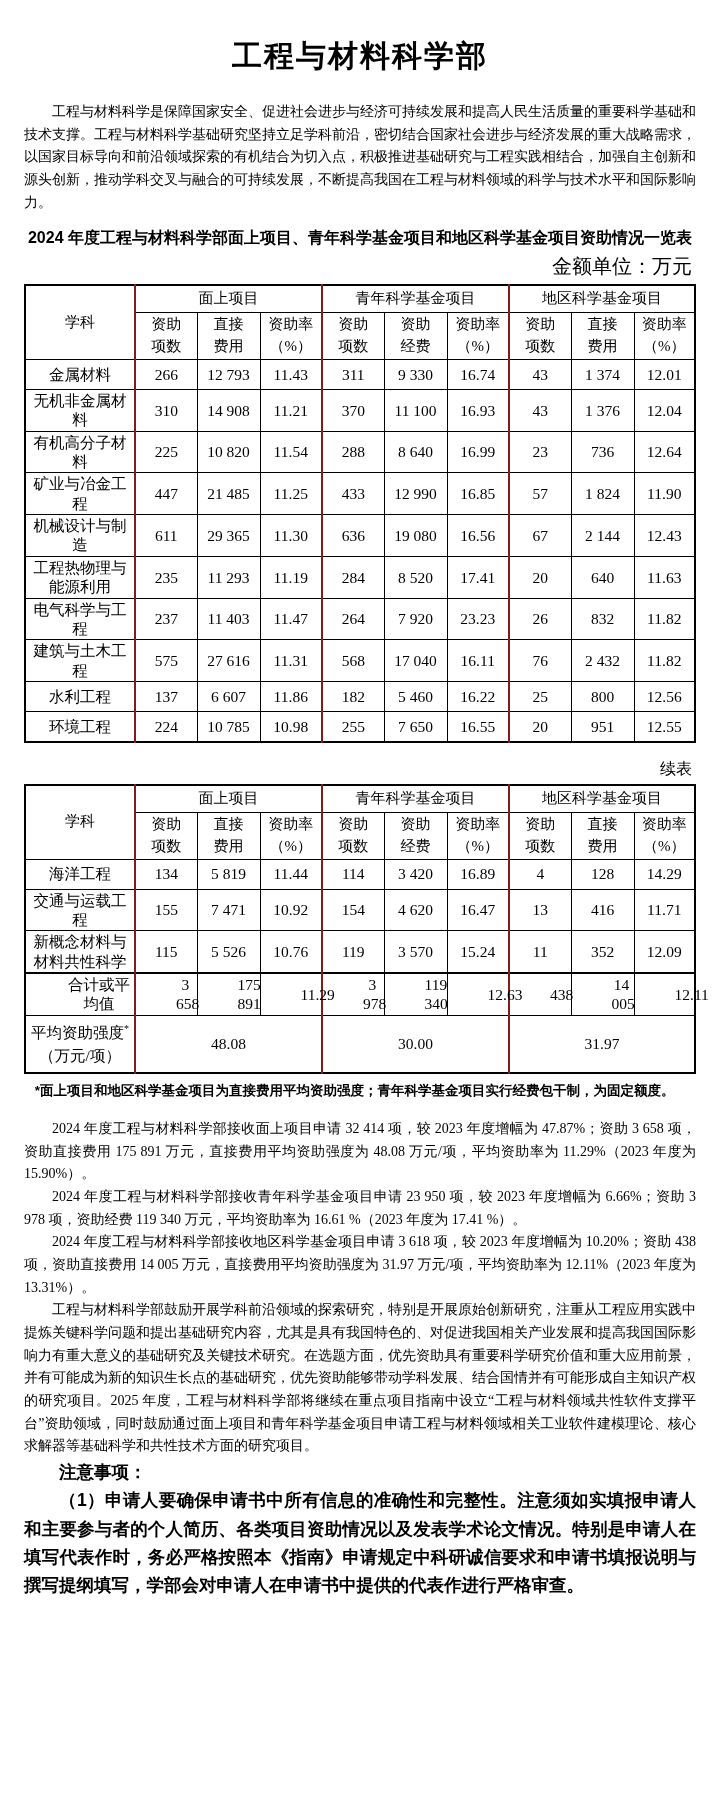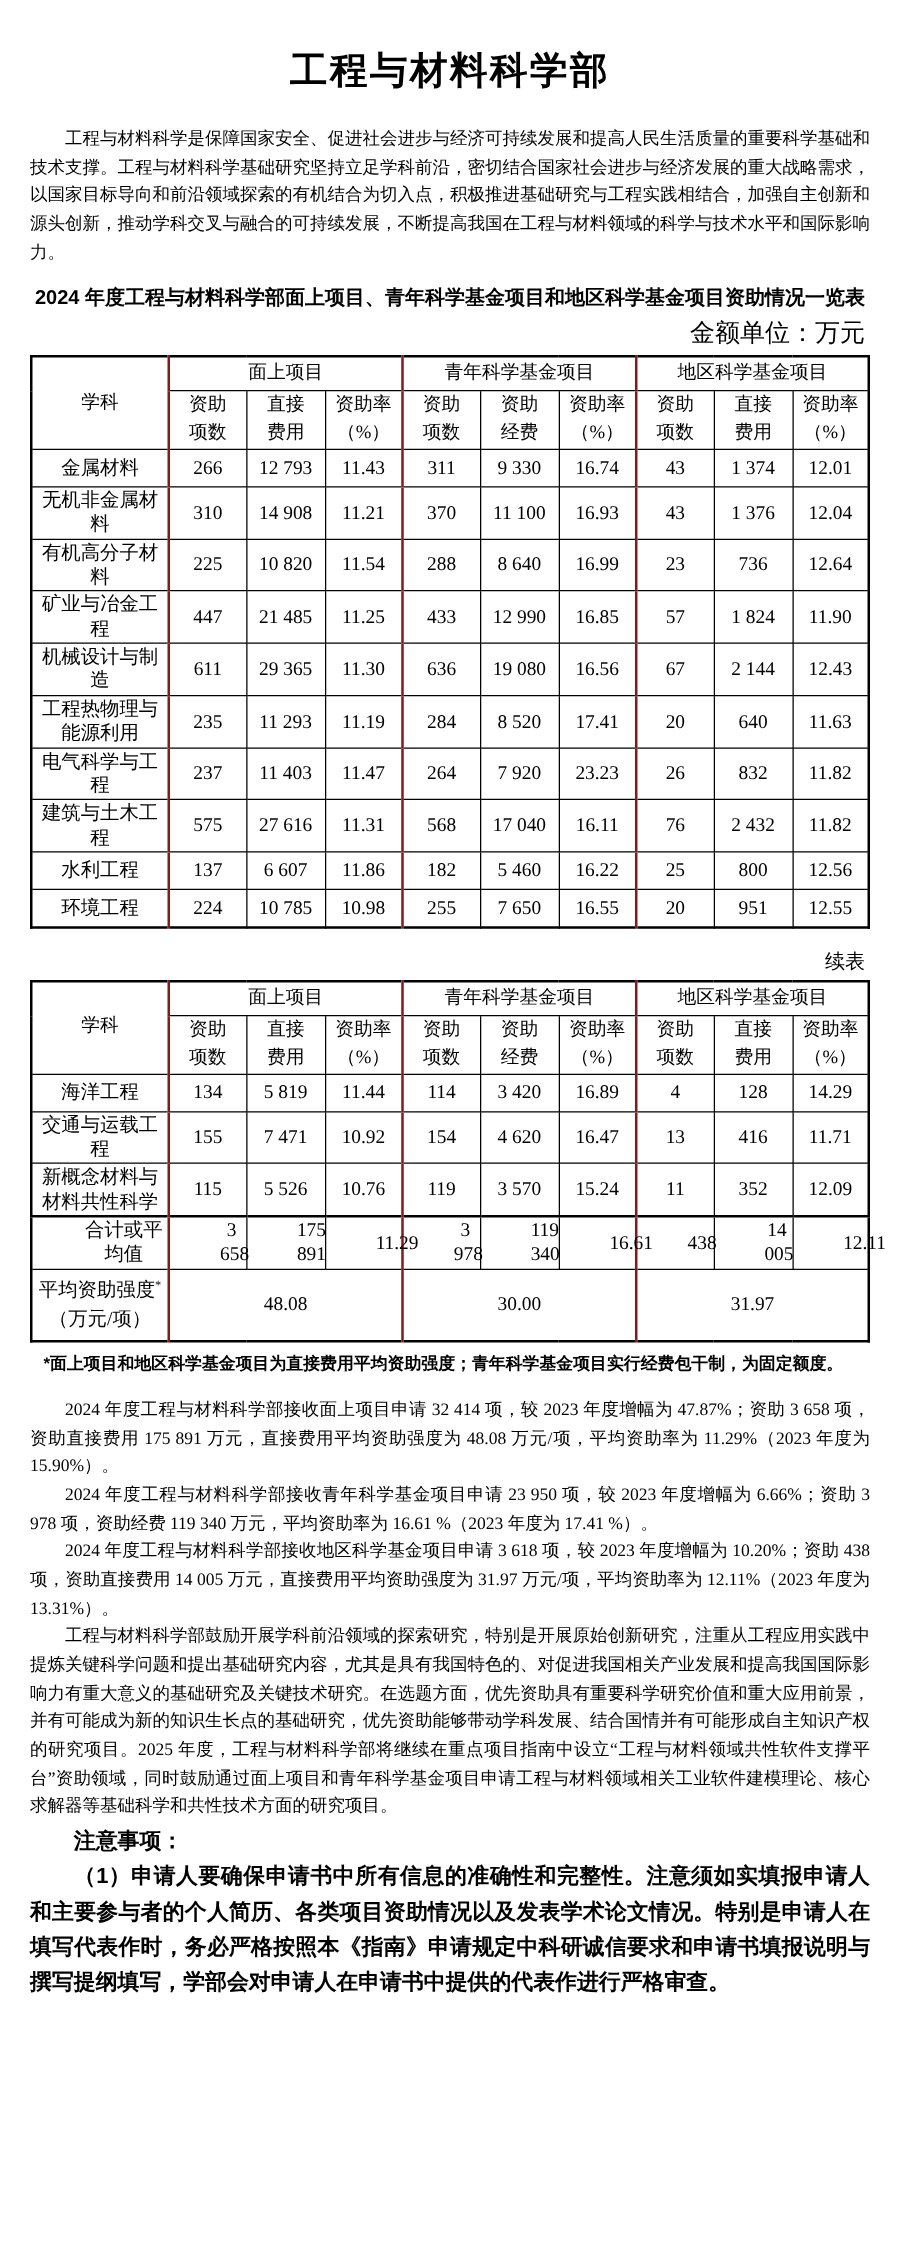--- a/index.html
+++ b/index.html
@@ -297,21 +297,21 @@
           <td class="">352</td>
           <td class="">12.09</td>
         </tr>
         <tr class="total">
           <td class="lbl">合计或平均值</td>
           <td class="gs">3 658</td>
           <td class="">175 891</td>
           <td class="">11.29</td>
           <td class="gs">3 978</td>
           <td class="">119 340</td>
-          <td class="">16.61</td>
+          <td class="">12.63</td>
           <td class="gs">438</td>
           <td class="">14 005</td>
           <td class="">12.11</td>
         </tr>
         <tr class="avg">
           <td class="lbl">平均资助强度<sup>*</sup><br>（万元/项）</td>
           <td colspan="3" class="gs">48.08</td>
           <td colspan="3" class="gs">30.00</td>
           <td colspan="3" class="gs">31.97</td>
         </tr>

